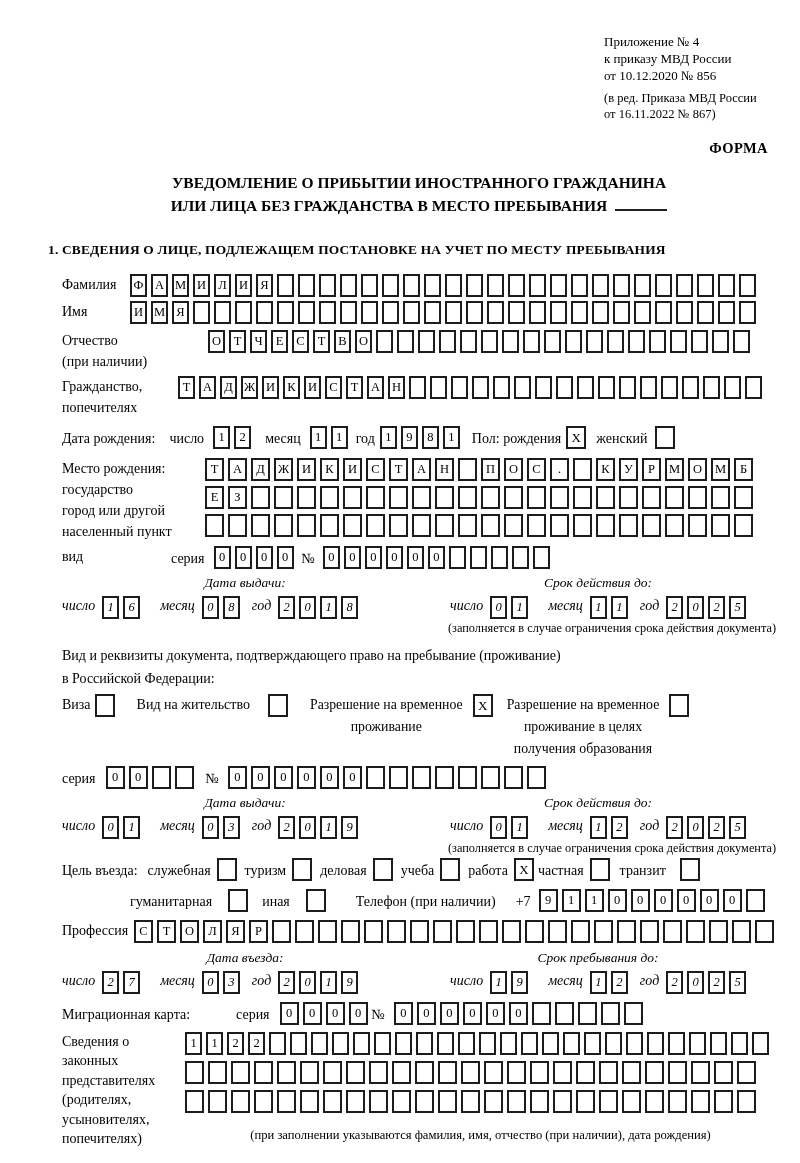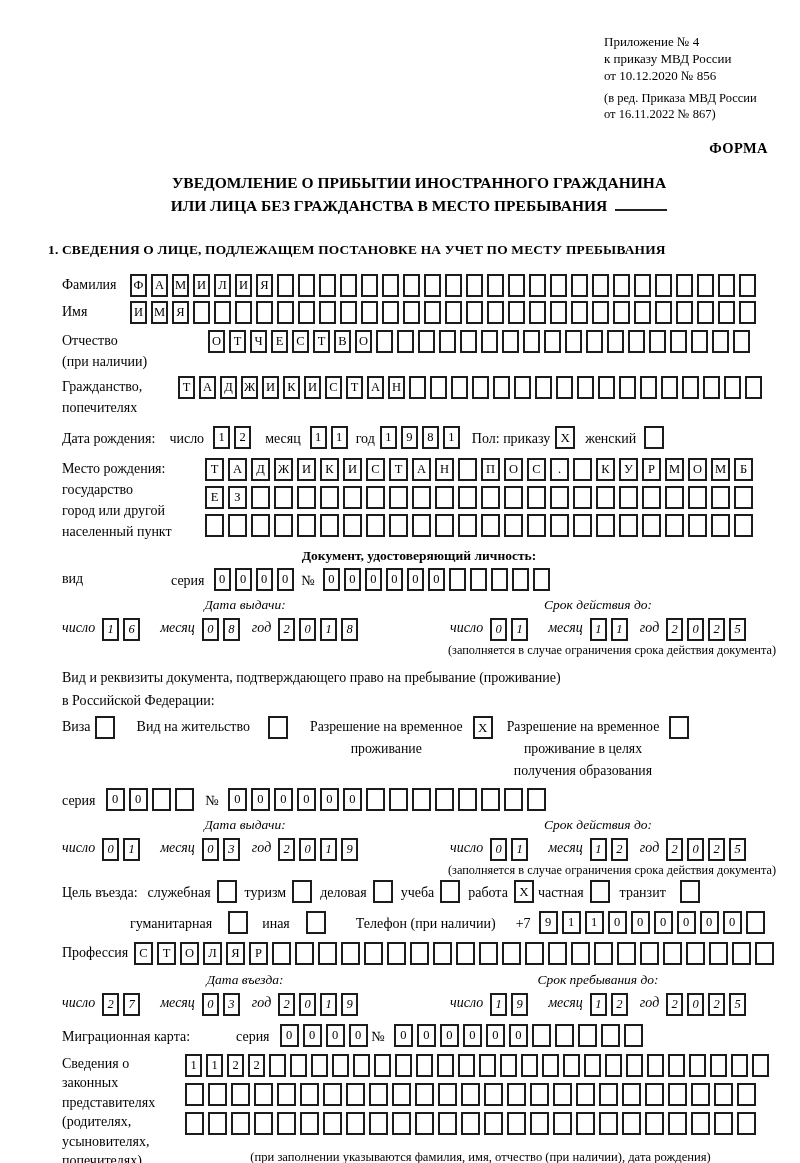--- a/index.html
+++ b/index.html
@@ -100,41 +100,40 @@
   </div>
 
   <div class="frow" style="margin-top:8px;">
     <span class="lbl">Дата рождения:</span>
     <span class="lbl gap14" style="margin-right:9px;">число</span>
     <span class="cells"><span class="cell">1</span><span class="cell">2</span></span>
     <span class="lbl gap10" style="margin-right:9px;">месяц</span>
     <span class="cells"><span class="cell">1</span><span class="cell">1</span></span>
     <span class="lbl gap4" style="margin-right:5px;">год</span>
     <span class="cells"><span class="cell">1</span><span class="cell">9</span><span class="cell">8</span><span class="cell">1</span></span>
-    <span class="lbl gap8" style="margin-right:5px;">Пол: приказу</span>
+    <span class="lbl gap8" style="margin-right:5px;">Пол: рождения</span>
     <span class="chkbox">X</span>
     <span class="lbl gap10" style="margin-right:8px;">женский</span>
     <span class="chkbox"></span>
   </div>
 
   <div class="frow" style="margin-top:7px;">
     <div class="lblcol w143">
       <div>Место рождения:</div>
       <div>государство</div>
       <div>город или другой</div>
       <div>населенный пункт</div>
     </div>
     <div>
       <div class="cells wide"><span class="cell">Т</span><span class="cell">А</span><span class="cell">Д</span><span class="cell">Ж</span><span class="cell">И</span><span class="cell">К</span><span class="cell">И</span><span class="cell">С</span><span class="cell">Т</span><span class="cell">А</span><span class="cell">Н</span><span class="cell"></span><span class="cell">П</span><span class="cell">О</span><span class="cell">С</span><span class="cell">.</span><span class="cell"></span><span class="cell">К</span><span class="cell">У</span><span class="cell">Р</span><span class="cell">М</span><span class="cell">О</span><span class="cell">М</span><span class="cell">Б</span></div>
       <div class="cells wide" style="margin-top:5px;"><span class="cell">Е</span><span class="cell">З</span><span class="cell"></span><span class="cell"></span><span class="cell"></span><span class="cell"></span><span class="cell"></span><span class="cell"></span><span class="cell"></span><span class="cell"></span><span class="cell"></span><span class="cell"></span><span class="cell"></span><span class="cell"></span><span class="cell"></span><span class="cell"></span><span class="cell"></span><span class="cell"></span><span class="cell"></span><span class="cell"></span><span class="cell"></span><span class="cell"></span><span class="cell"></span><span class="cell"></span></div>
       <div class="cells wide" style="margin-top:5px;"><span class="cell"></span><span class="cell"></span><span class="cell"></span><span class="cell"></span><span class="cell"></span><span class="cell"></span><span class="cell"></span><span class="cell"></span><span class="cell"></span><span class="cell"></span><span class="cell"></span><span class="cell"></span><span class="cell"></span><span class="cell"></span><span class="cell"></span><span class="cell"></span><span class="cell"></span><span class="cell"></span><span class="cell"></span><span class="cell"></span><span class="cell"></span><span class="cell"></span><span class="cell"></span><span class="cell"></span></div>
     </div>
   </div>
 
-  <div class="doc-heading">Документ, удостоверяющий личность:</div>
   <div class="frow">
     <span class="lblcol w53 lh22">вид</span>
     <span class="lbl" style="margin-left:56px;margin-right:9px;">серия</span>
     <span class="cells"><span class="cell">0</span><span class="cell">0</span><span class="cell">0</span><span class="cell">0</span></span>
     <span class="lbl gap4" style="margin-right:8px;">№</span>
     <span class="cells"><span class="cell">0</span><span class="cell">0</span><span class="cell">0</span><span class="cell">0</span><span class="cell">0</span><span class="cell">0</span><span class="cell"></span><span class="cell"></span><span class="cell"></span><span class="cell"></span><span class="cell"></span></span>
   </div>
 
   <div class="dates">
     <div class="dcol-l">

